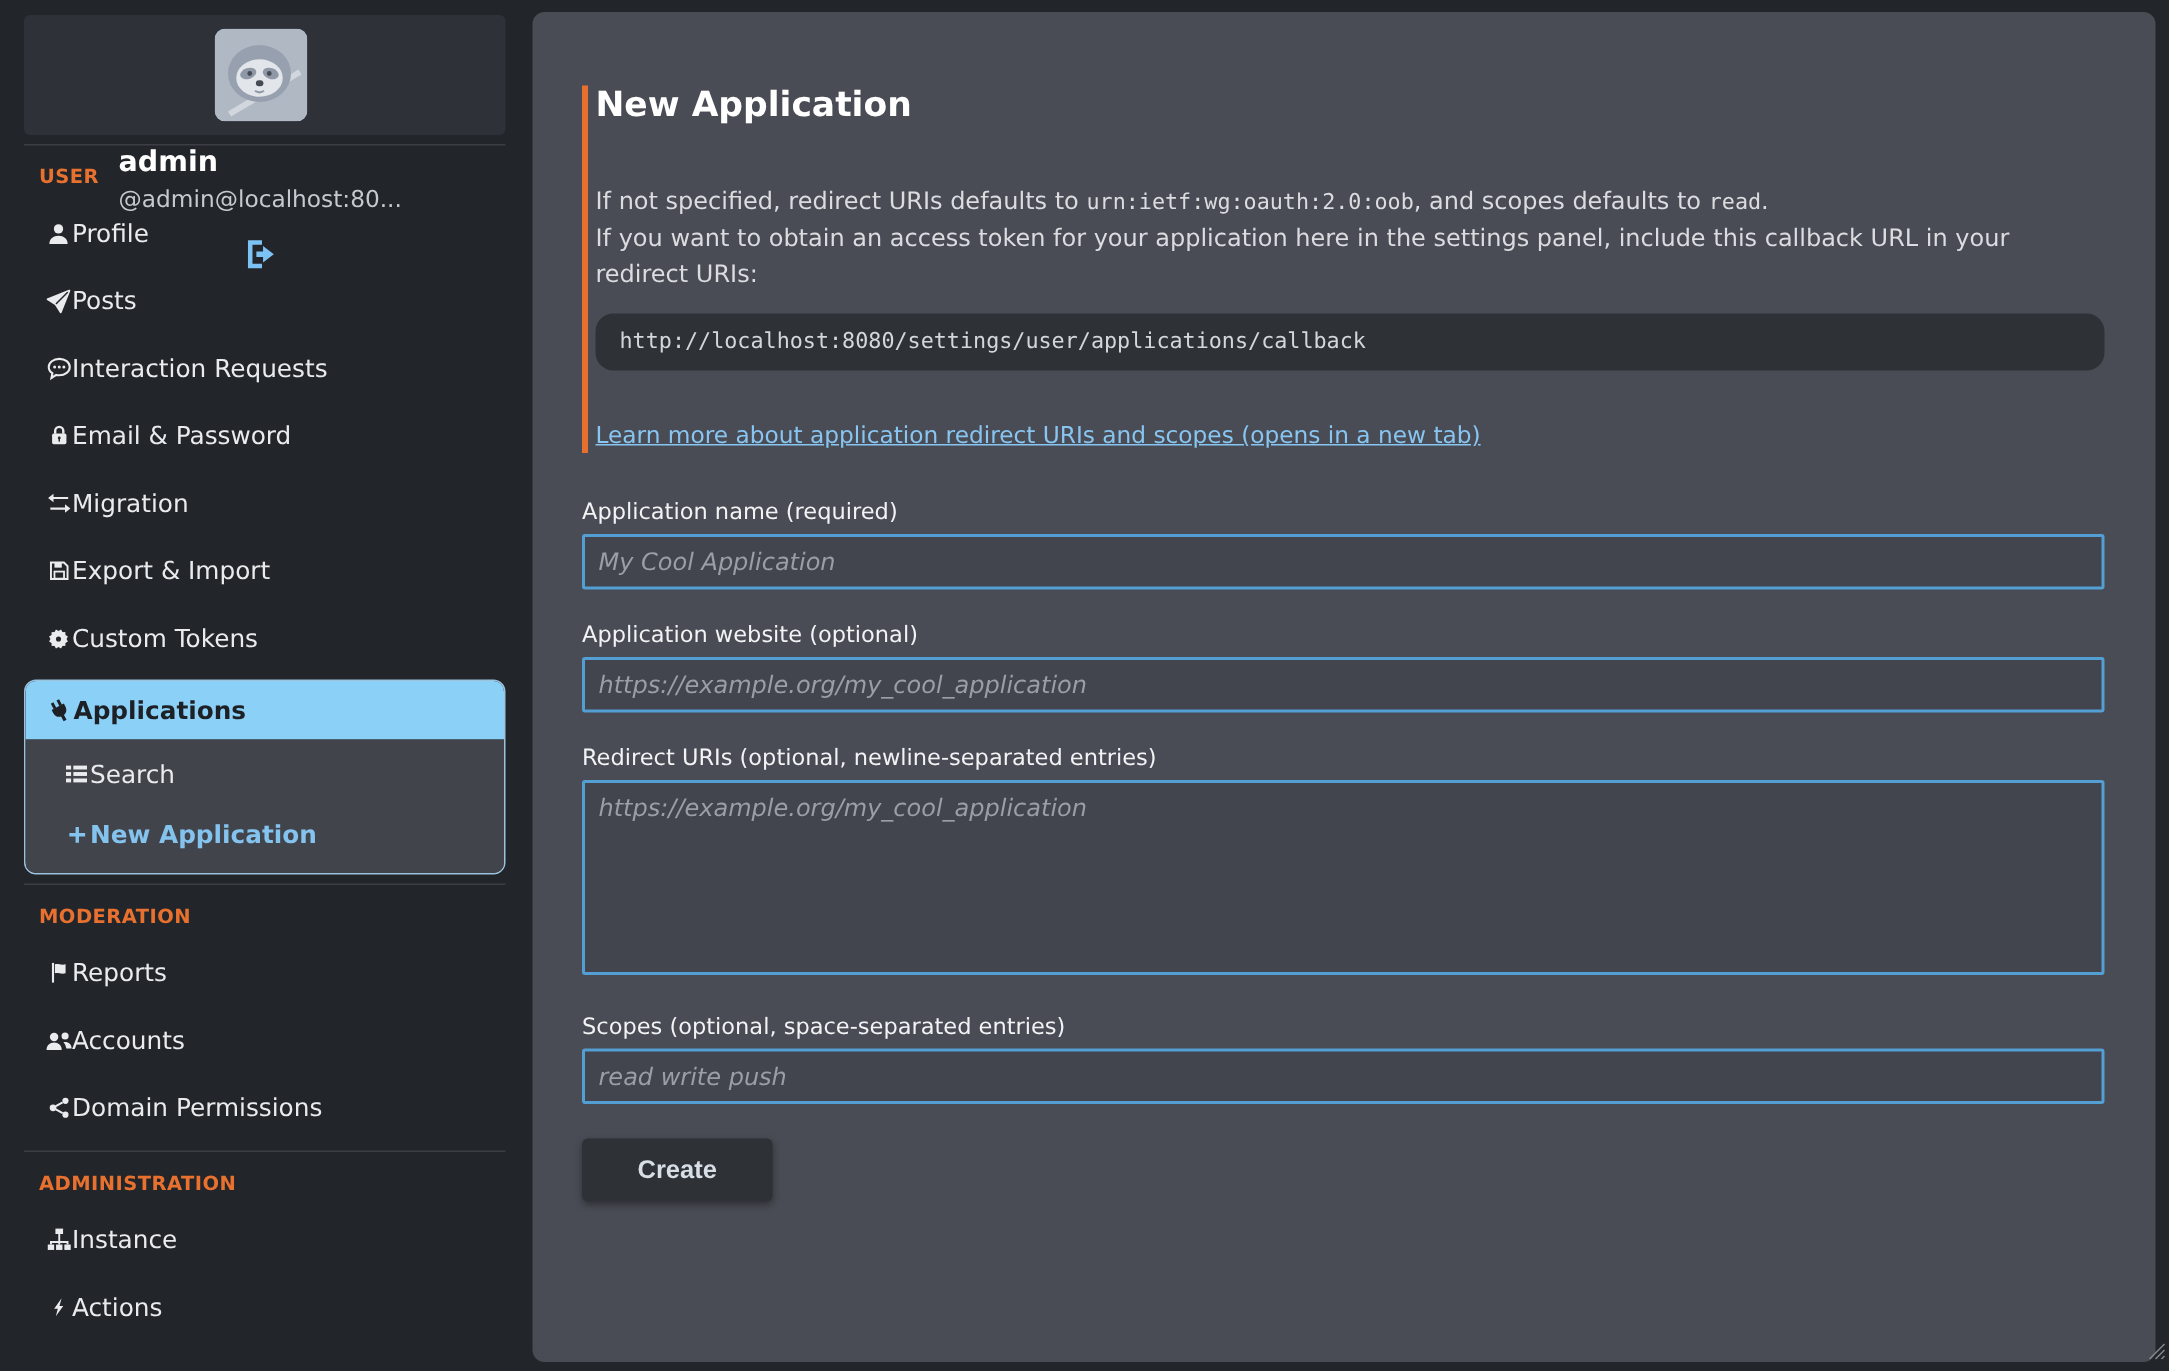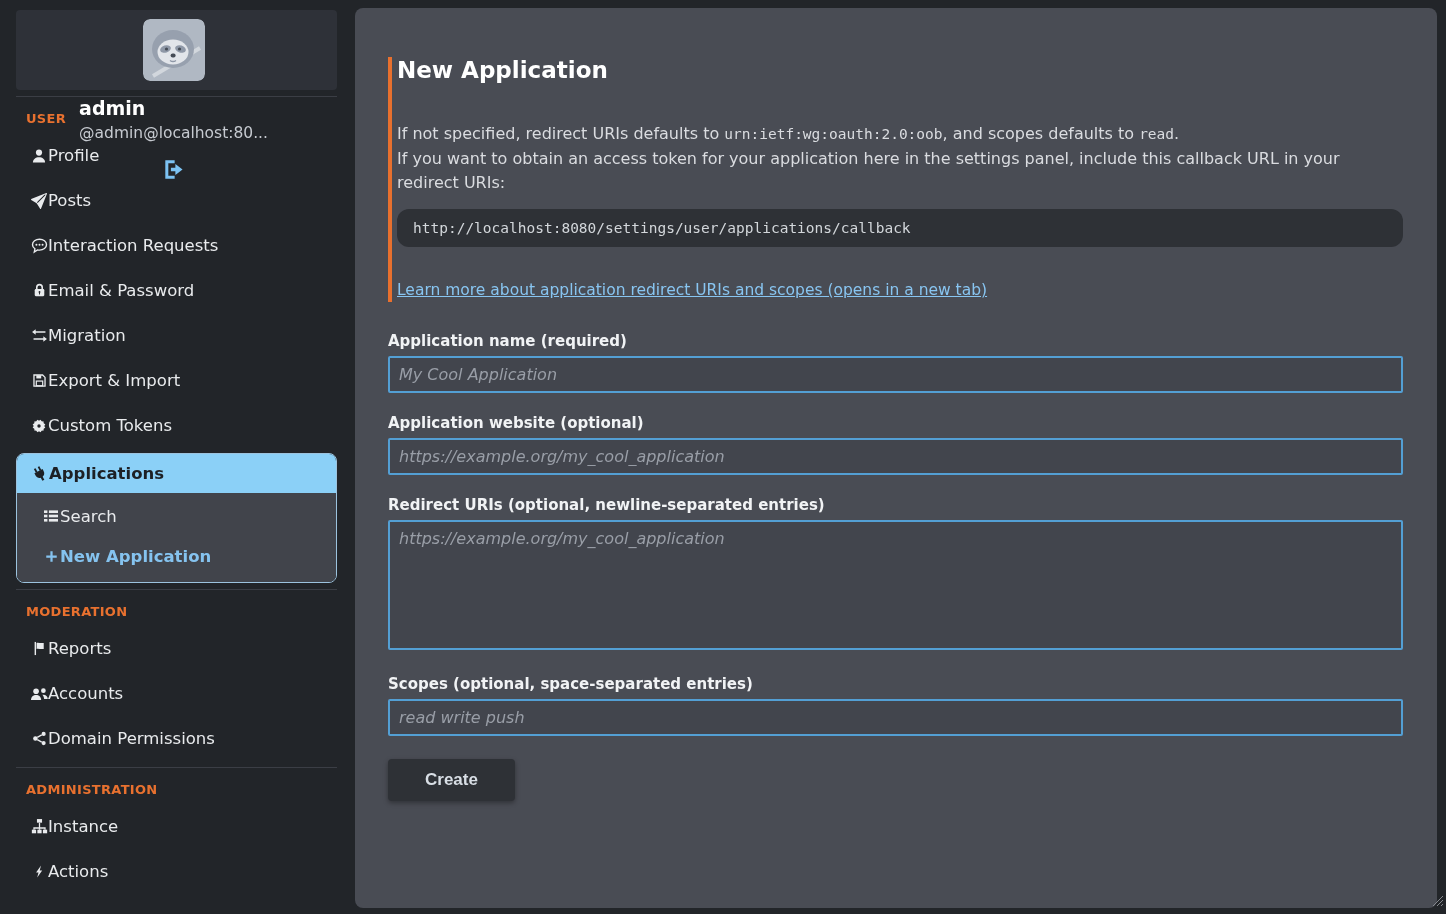--- a/index.html
+++ b/index.html
@@ -52,21 +52,21 @@
   .code-block {
     margin-top:13px; background:#2e3136; border-radius:12px; padding:11px 16px;
     font-family:"DejaVu Sans Mono","Liberation Mono",monospace;
     font-size:14.5px; color:#d3d7db;
   }
   .learn-link {
     display:inline-block; margin-top:34px; margin-bottom:3px;
     color:#88c5f1; font-size:15.5px; text-decoration:underline; cursor:pointer;
   }
   .field { margin-bottom:21px; }
-  .field label { display:block; font-weight:bold; font-size:15px; color:#f1f3f5; margin-bottom:6px; }
+  .field label { display:block; font-weight:normal; font-size:15px; color:#f1f3f5; margin-bottom:6px; }
   .field input, .field textarea {
     width:100%; background:#42454d; border:2px solid #539fd4; border-radius:2px;
     color:#e9ebee; font-size:16px; padding:7px 9px;
     font-family:"DejaVu Sans","Liberation Sans",sans-serif;
     font-style:italic;
   }
   .field textarea { height:130px; resize:none; }
   .field input::placeholder, .field textarea::placeholder { color:#999ea7; opacity:1; }
   .submit-btn {
     display:inline-block; background:#2e3136; color:#d8dee5; font-weight:bold;

